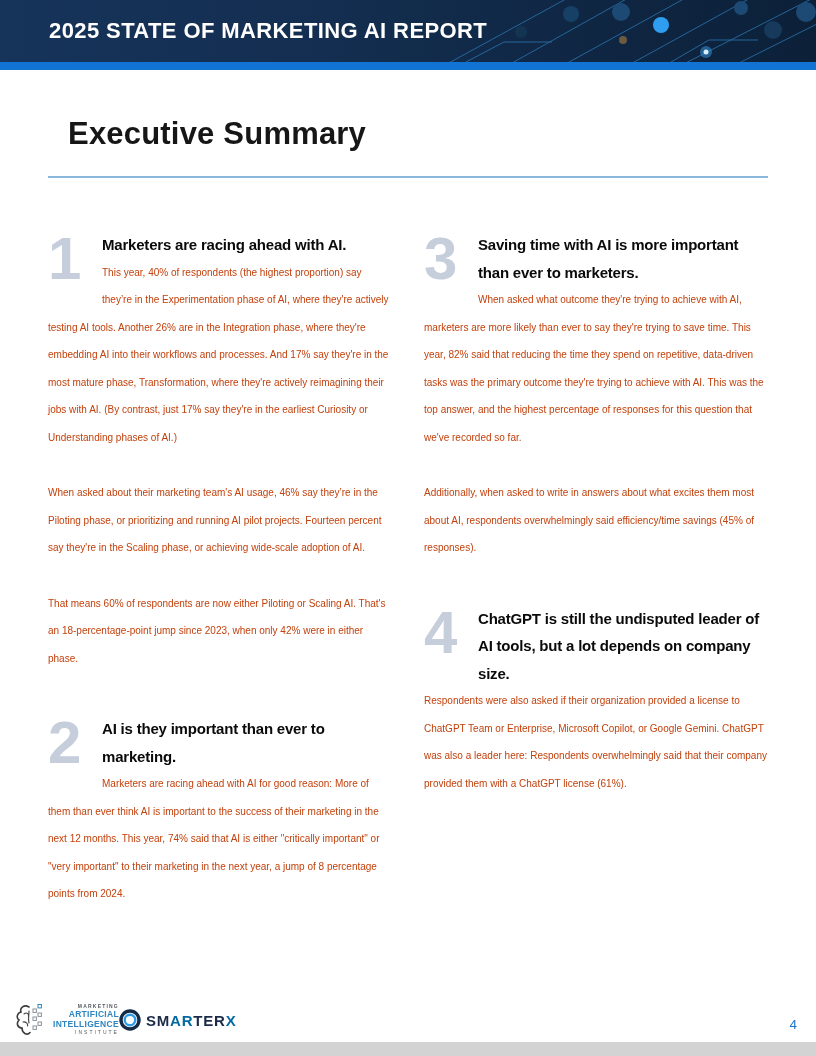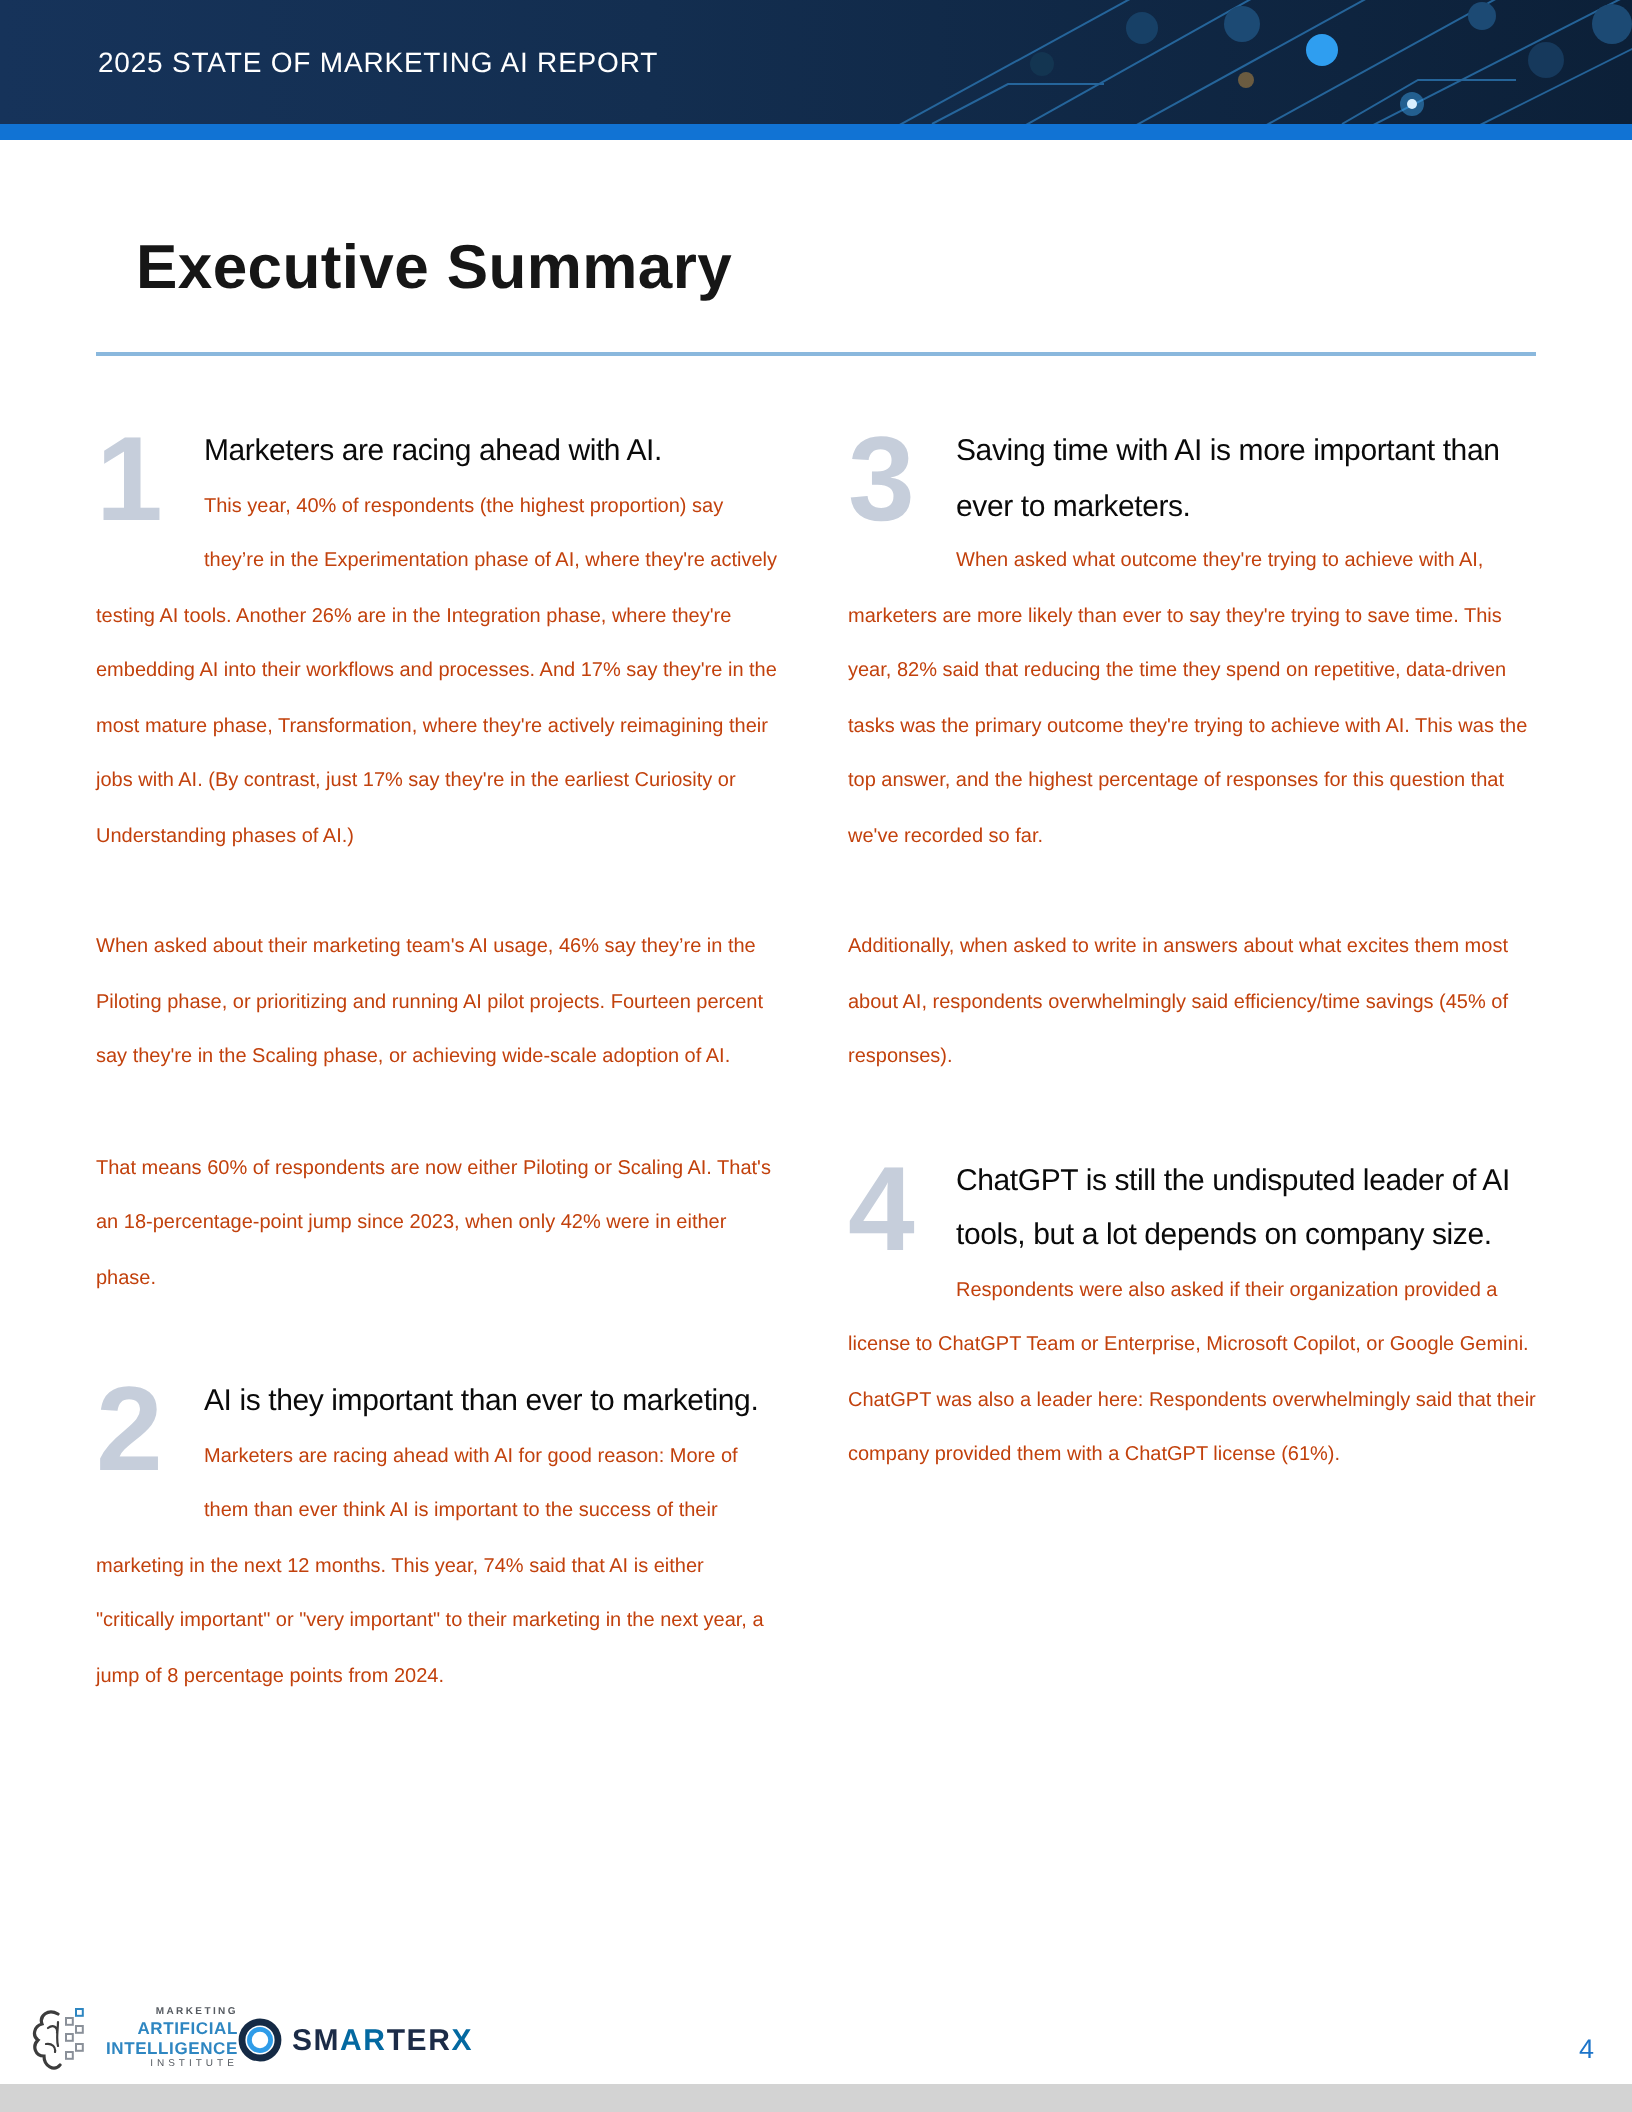--- a/index.html
+++ b/index.html
@@ -20,22 +20,22 @@
     height: 62px;
     background: linear-gradient(90deg, #16335a 0%, #132e50 40%, #0c2038 100%);
     overflow: hidden;
   }
   .header-title {
     position: absolute;
     left: 49px;
     top: 0;
     line-height: 62px;
     color: #ffffff;
-    font-size: 14px;
-    font-weight: normal;
+    font-size: 22px;
+    font-weight: bold;
     letter-spacing: 0.4px;
     z-index: 2;
     white-space: nowrap;
   }
   .circuit-svg { position: absolute; right: 0; top: 0; z-index: 1; }
   .accent-stripe { height: 8px; background: #1173d4; }
 
   
   .content { padding: 0 48px; }
   .doc-title {
@@ -68,24 +68,25 @@
     width: 54px;
     height: 56px;
     font-size: 60px;
     line-height: 56px;
     font-weight: 800;
     color: #c6cedb;
     letter-spacing: -3px;
   }
   .sec-head {
     font-size: 15px;
-    font-weight: normal;
+    font-weight: bold;
     color: #0a0a0a;
     line-height: 27.5px;
     letter-spacing: -0.2px;
+    margin-top: 19px;
   }
   .sec p {
     font-size: 10px;
     line-height: 27.5px;
     color: #c2410c;
     margin: 0 0 28px 0;
   }
   .sec p:last-child { margin-bottom: 24px; }
 
   

